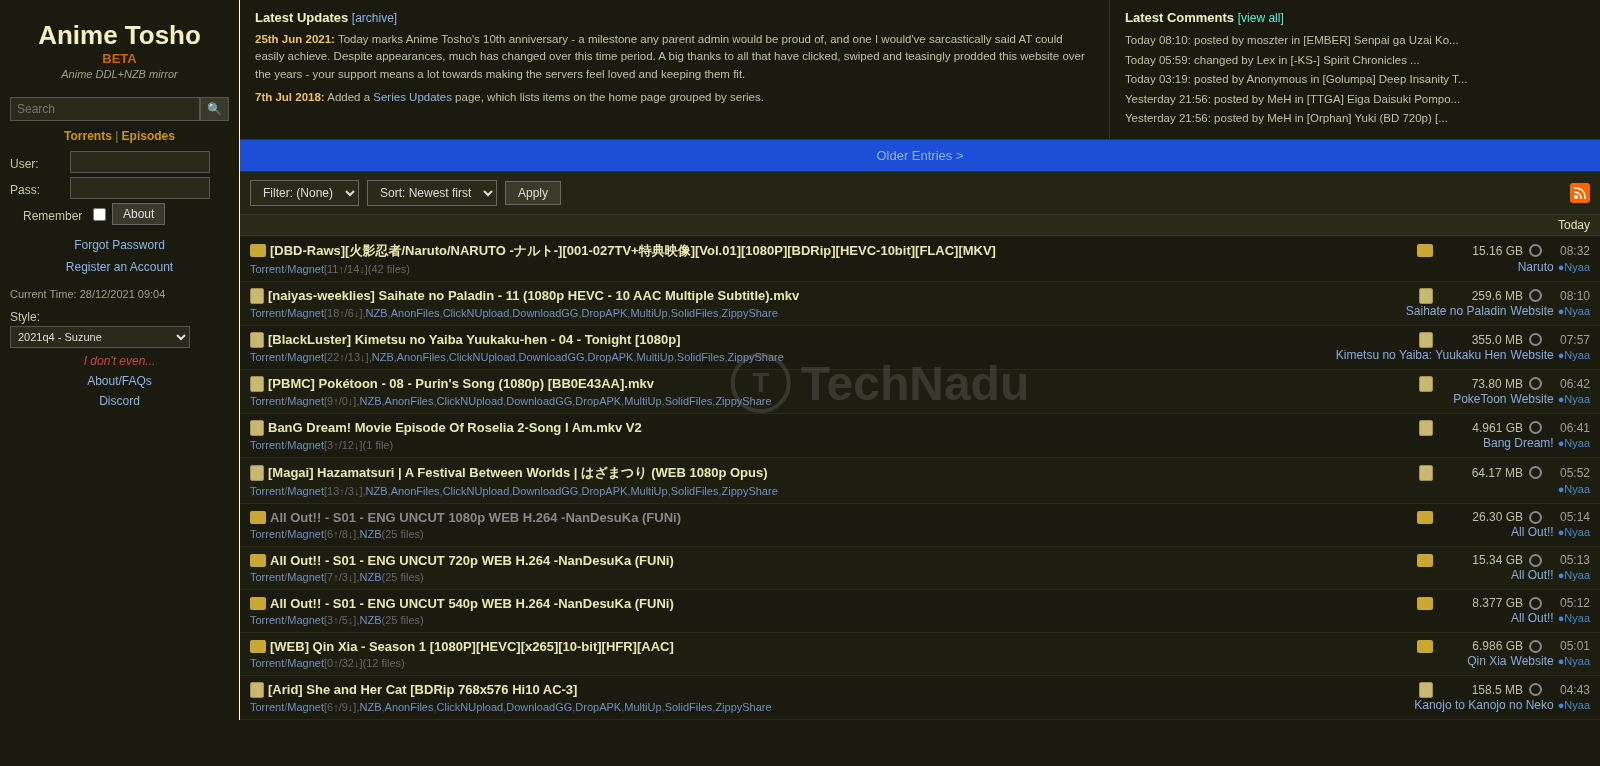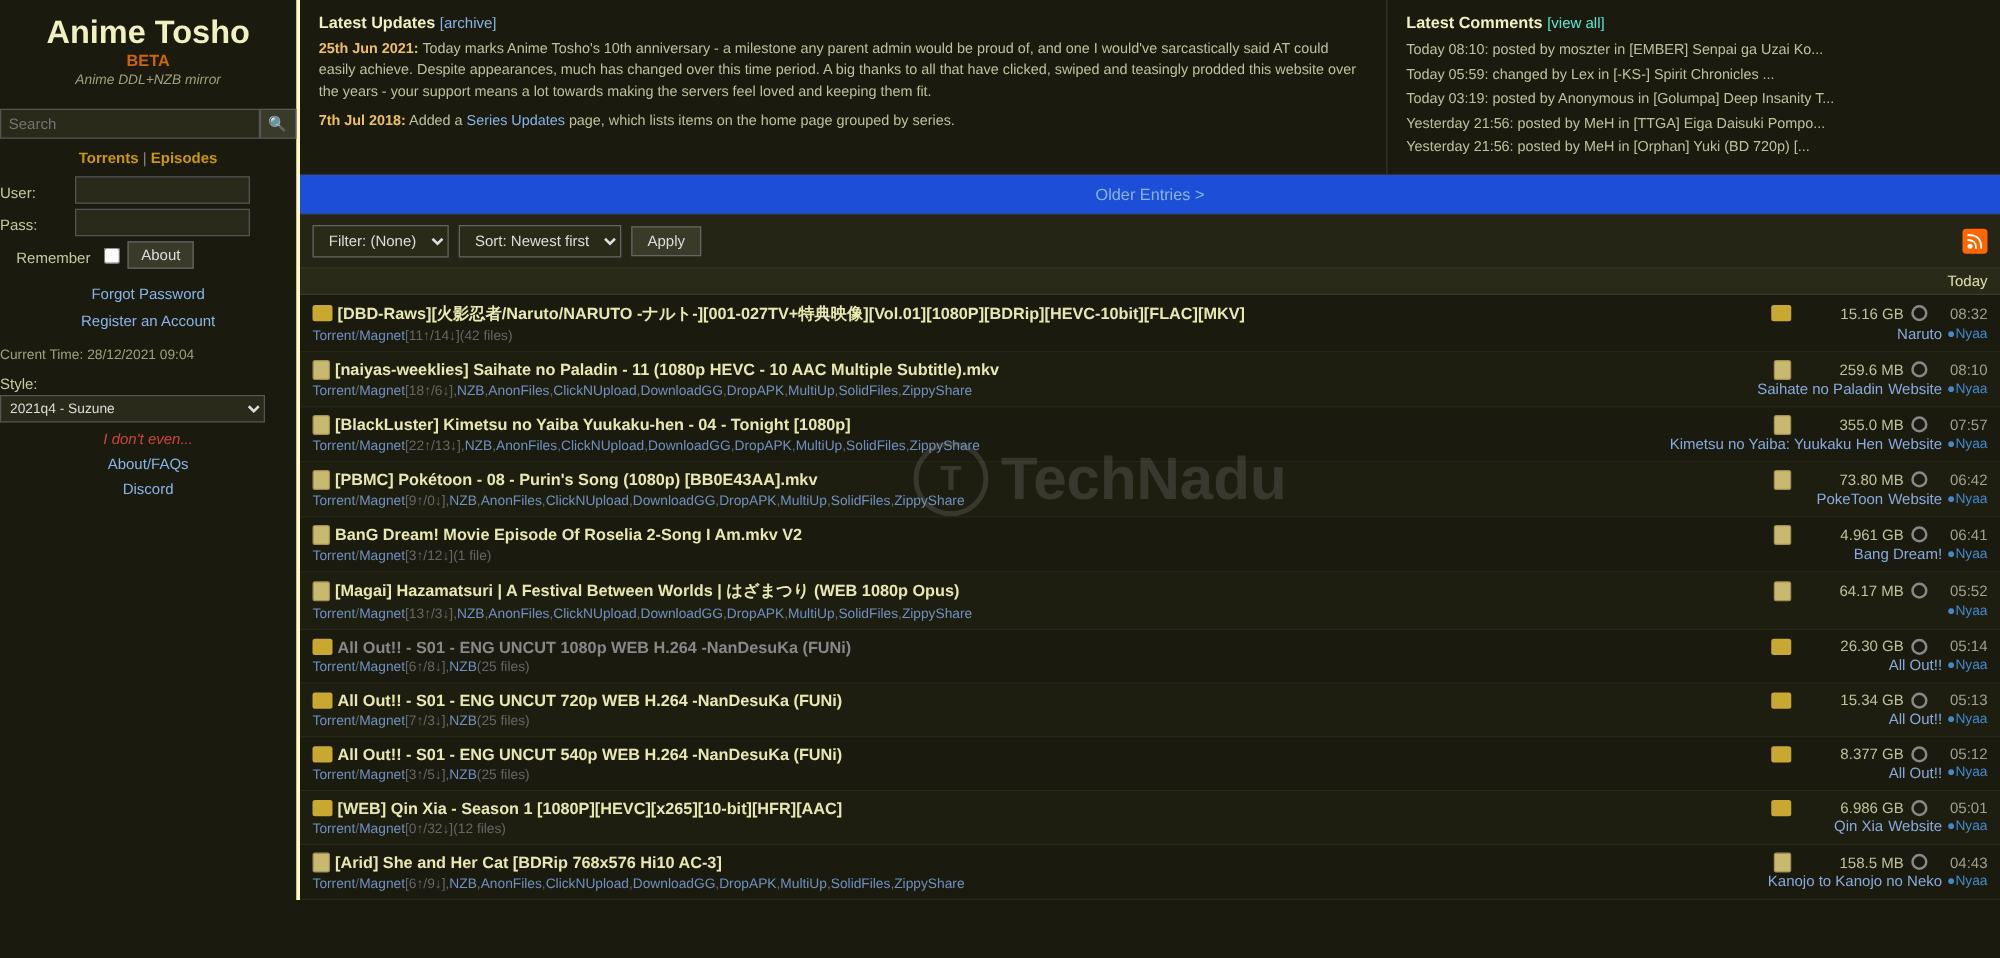--- a/index.html
+++ b/index.html
@@ -15,21 +15,22 @@
     #wrapper {
       display: flex;
       width: 1600px;
     }
 
     
     #sidebar {
       width: 240px;
       min-width: 240px;
       background: #1a1a0e;
-      border-right: 3px solid #fef9c3;
+      padding: 10px;
+      border-right: 1px solid #fef9c3;
     }
     #logo-area {
       text-align: center;
       padding: 10px 0 5px;
     }
     #logo-title {
       font-size: 26px;
       font-weight: bold;
       color: #f0f0c0;
     }
@@ -108,21 +109,21 @@
       margin: 10px 0;
       line-height: 1.8;
     }
     .sidebar-links a { color: #8ab4e8; }
     .current-time {
       color: #a0a080;
       font-size: 11px;
       margin: 8px 0 4px;
     }
     #style-select {
-      width: 212px;
+      width: 180px;
       background: #2a2a1a;
       border: 1px solid #555;
       color: #ddd;
       padding: 3px;
       font-size: 11px;
     }
     .sidebar-funny {
       color: #cc4444;
       font-style: italic;
       text-align: center;

